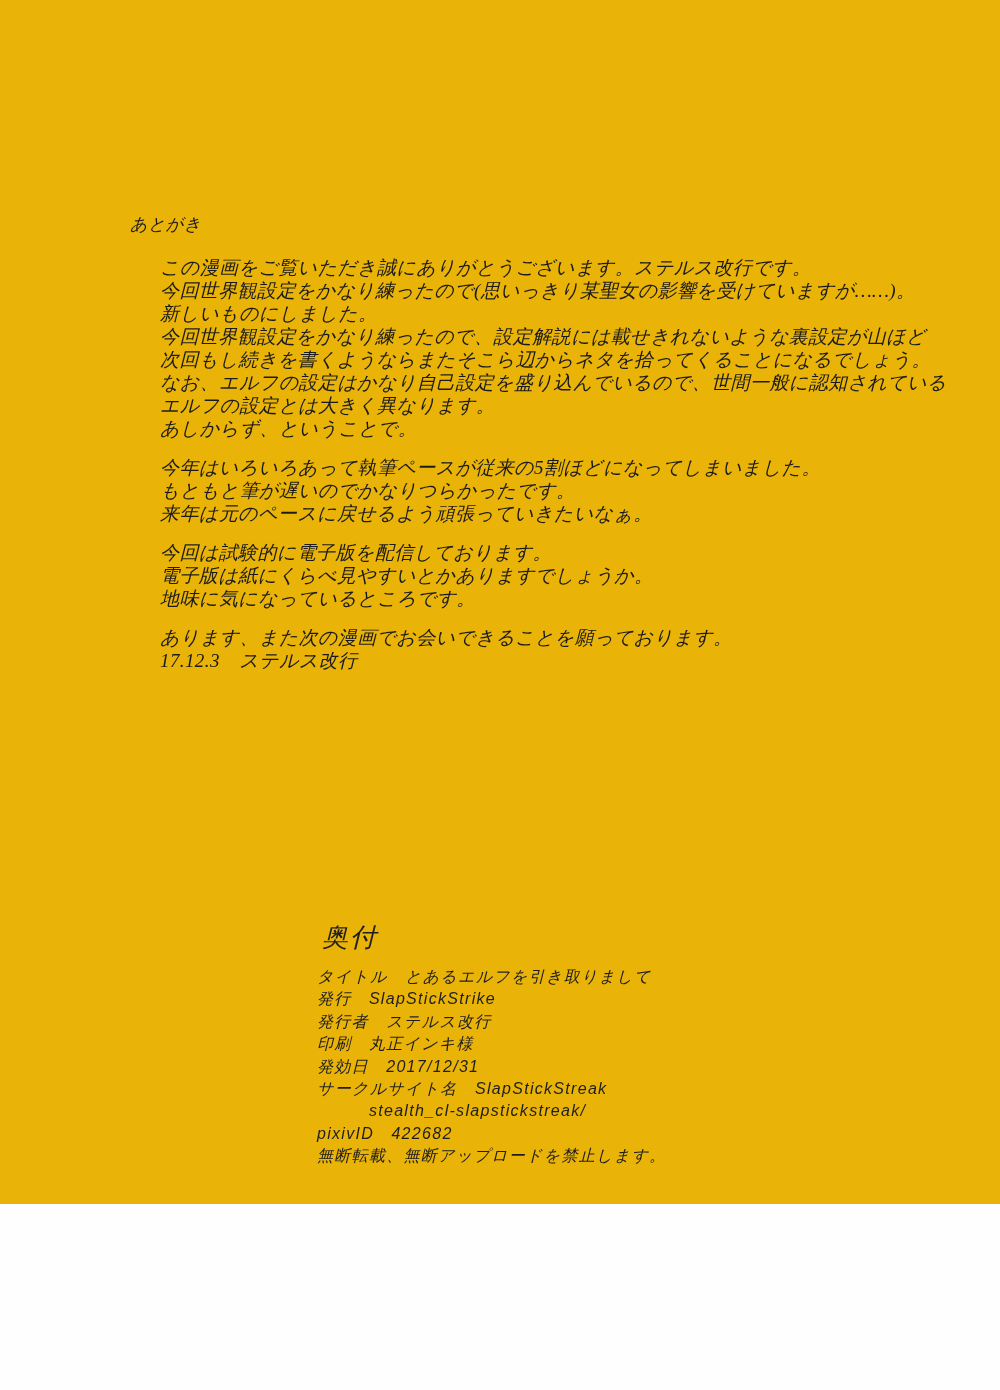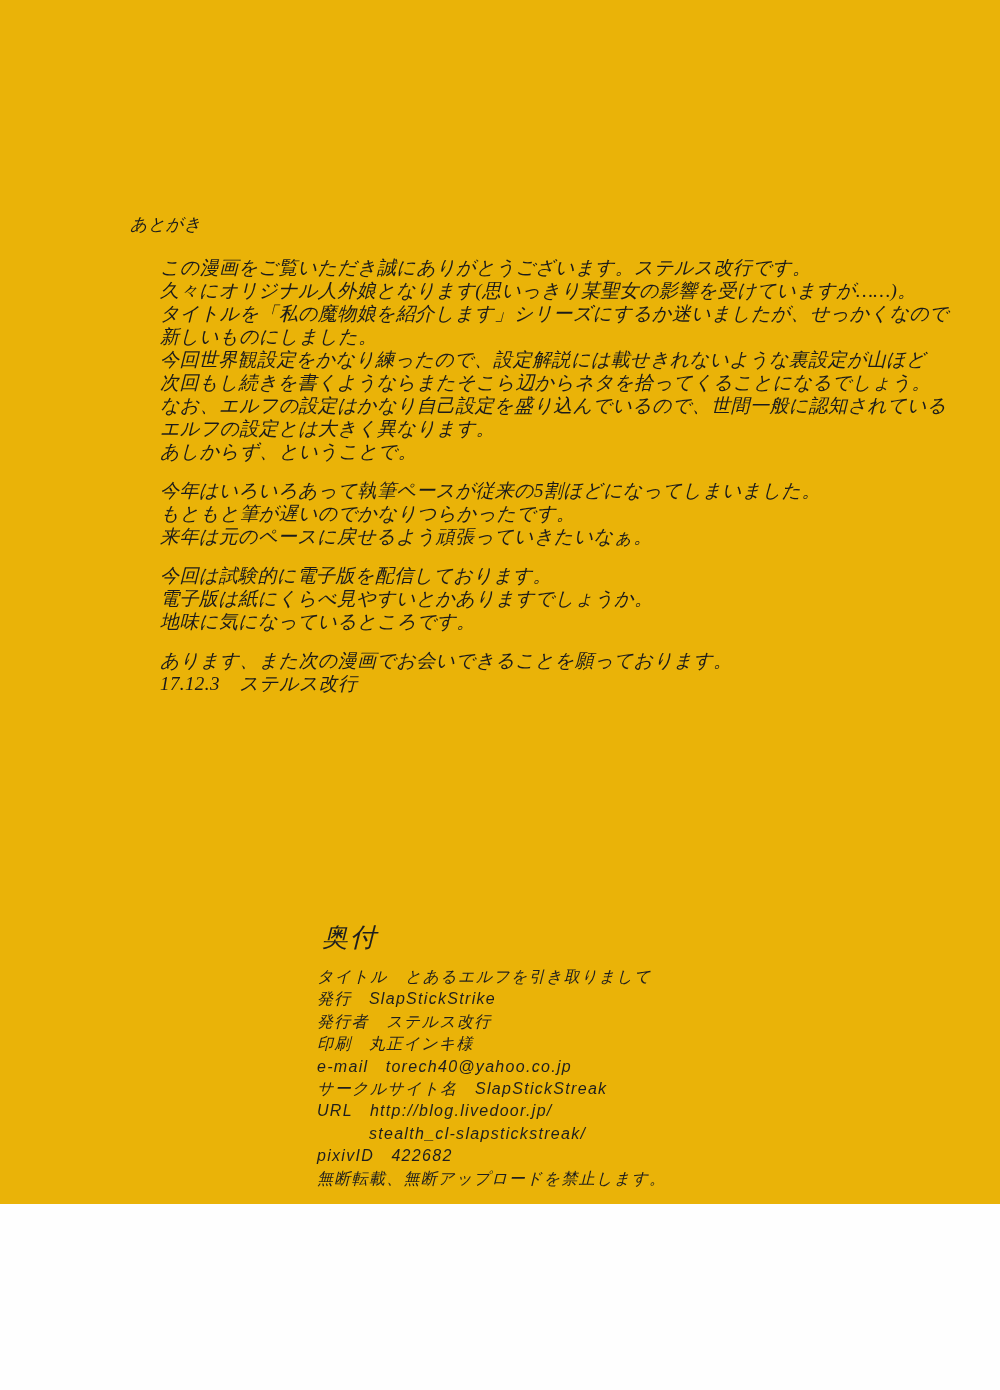--- a/index.html
+++ b/index.html
@@ -72,22 +72,21 @@
 </head>
 <body>
 
 <div class="page">
 
   <div class="afterword-heading">あとがき</div>
 
   <div class="afterword">
     <div class="para">
       <div class="line">この漫画をご覧いただき誠にありがとうございます。ステルス改行です。</div>
-      <div class="line">久々にオリジナル人外娘となります(思いっきり某聖女の影響を受けていますが……)。</div>
-      <div class="line">タイトルを「私の魔物娘を紹介します」シリーズにするか迷いましたが、せっかくなので</div>
+      <div class="line">今回世界観設定をかなり練ったので(思いっきり某聖女の影響を受けていますが……)。</div>
       <div class="line">新しいものにしました。</div>
       <div class="line">今回世界観設定をかなり練ったので、設定解説には載せきれないような裏設定が山ほど</div>
       <div class="line">次回もし続きを書くようならまたそこら辺からネタを拾ってくることになるでしょう。</div>
       <div class="line">なお、エルフの設定はかなり自己設定を盛り込んでいるので、世間一般に認知されている</div>
       <div class="line">エルフの設定とは大きく異なります。</div>
       <div class="line">あしからず、ということで。</div>
     </div>
     <div class="para">
       <div class="line">今年はいろいろあって執筆ペースが従来の5割ほどになってしまいました。</div>
       <div class="line">もともと筆が遅いのでかなりつらかったです。</div>
@@ -104,23 +103,22 @@
     </div>
   </div>
 
   <div class="colophon-heading">奥付</div>
 
   <div class="colophon">
     <div class="line">タイトル　とあるエルフを引き取りまして</div>
     <div class="line">発行　SlapStickStrike</div>
     <div class="line">発行者　ステルス改行</div>
     <div class="line">印刷　丸正インキ様</div>
-    <div class="line">e-mail　torech40@yahoo.co.jp</div>
+    <div class="line">発効日　2017/12/31</div>
     <div class="line">サークルサイト名　SlapStickStreak</div>
-    <div class="line">URL　http://blog.livedoor.jp/</div>
     <div class="line">　　　stealth_cl-slapstickstreak/</div>
     <div class="line">pixivID　422682</div>
     <div class="line">無断転載、無断アップロードを禁止します。</div>
   </div>
 
   <div class="page-number">0026</div>
 
 </div>
 
 </body></html>

